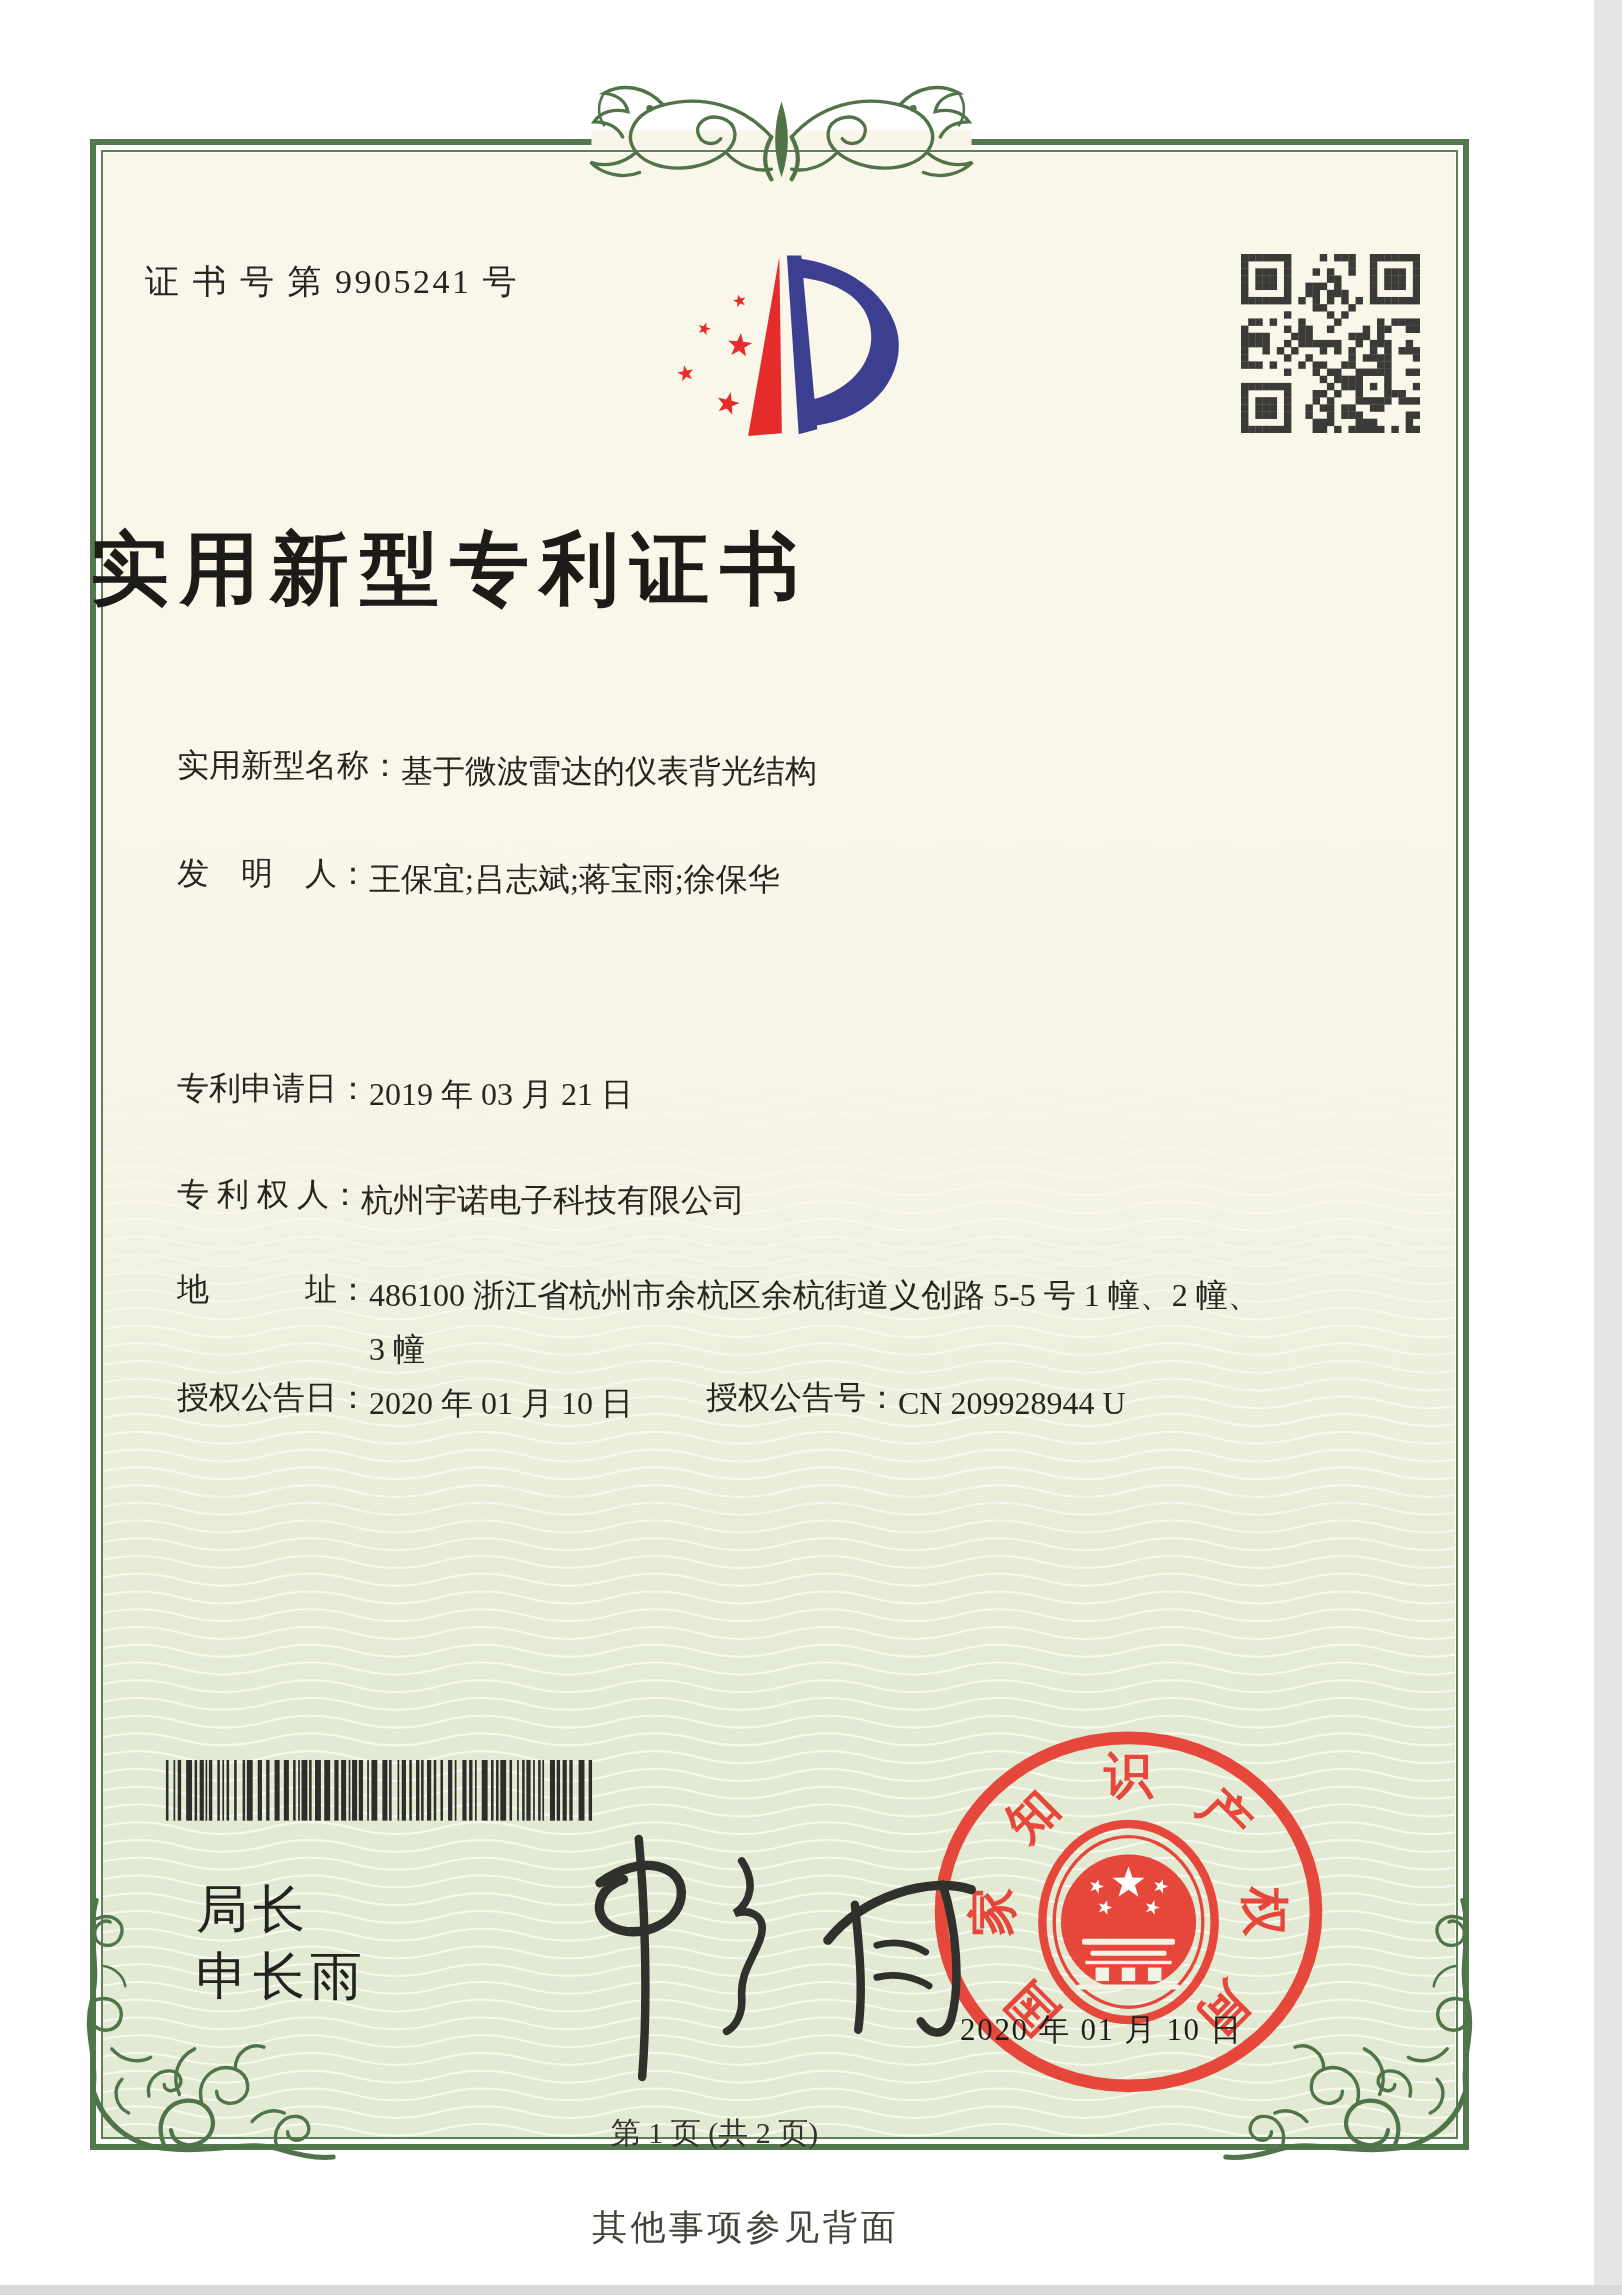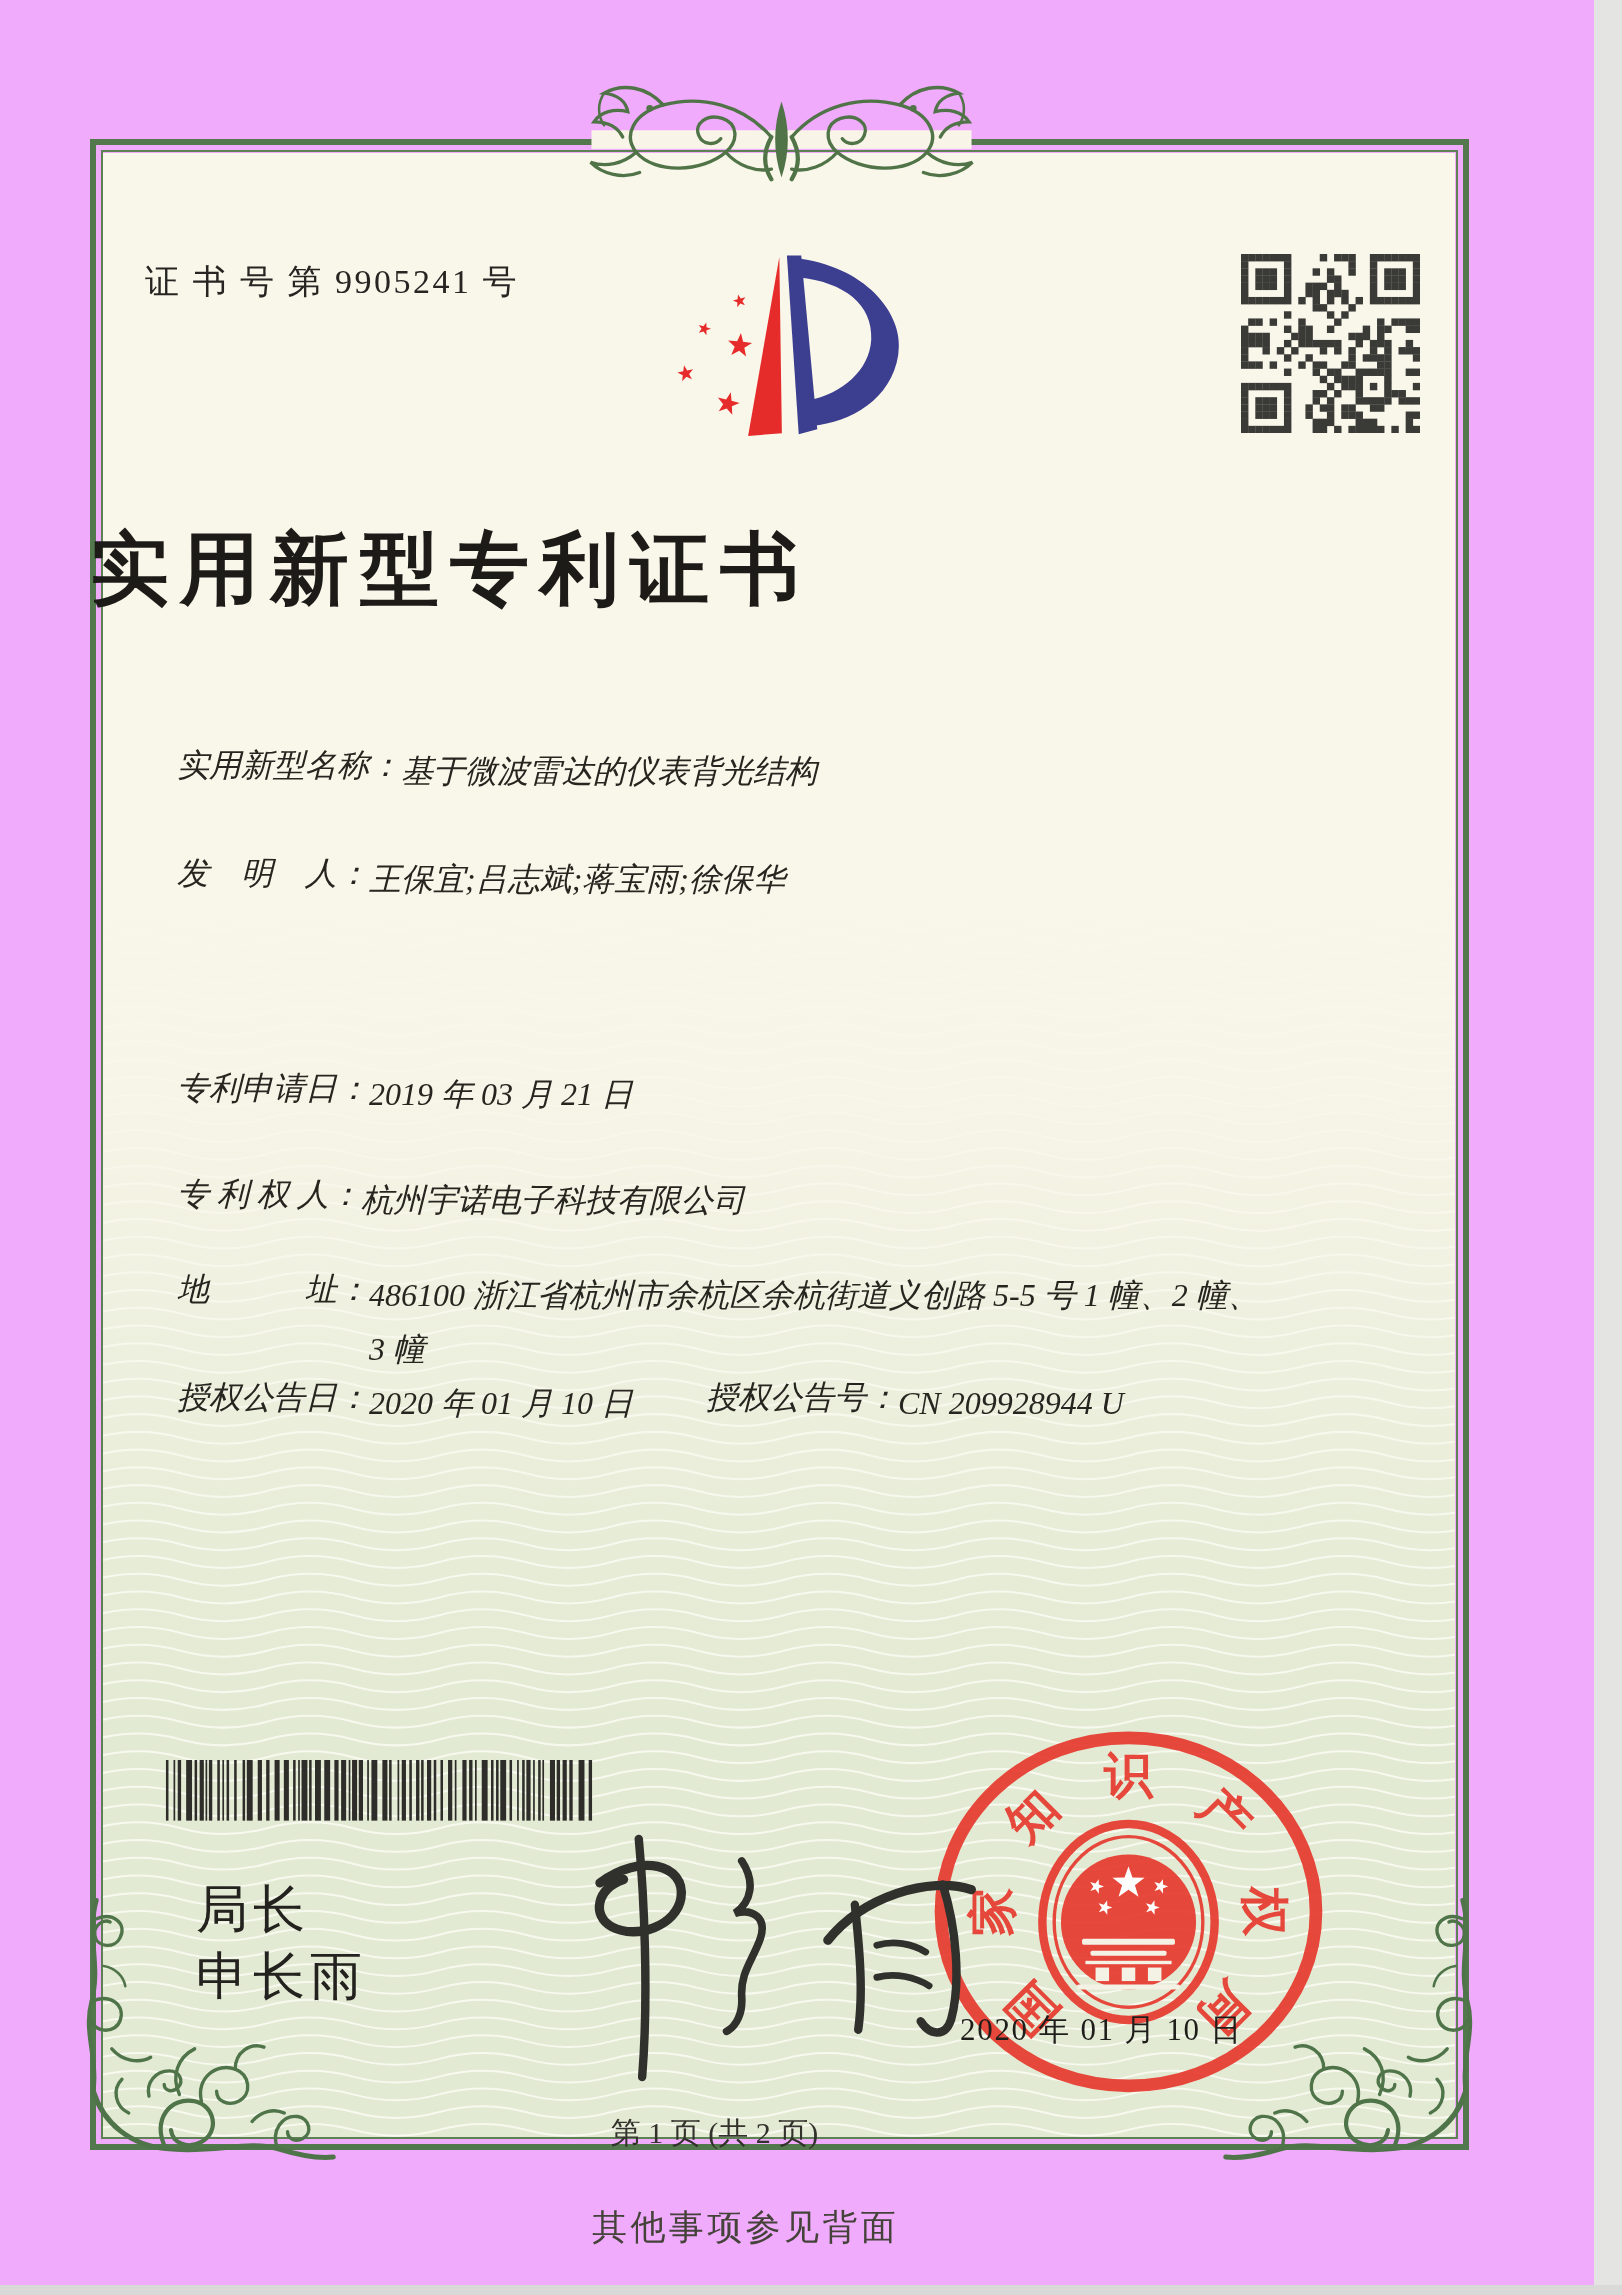--- a/index.html
+++ b/index.html
@@ -1,36 +1,36 @@
 <!DOCTYPE html>
 <html style="font-size:13.5px"><head>
 <meta charset="utf-8">
 <style>
   html,body{margin:0;padding:0;}
   body{width:1623px;height:2295px;position:relative;background:#e9e9e7;
        font-family:"Liberation Serif", serif;color:#222;}
-  .paper{position:absolute;left:0;top:0;width:1594px;height:2285px;background:#f0abfc;overflow:hidden;}
+  .paper{position:absolute;left:0;top:0;width:1594px;height:2285px;background:#ffffff;overflow:hidden;}
   .edge-right{position:absolute;left:1594px;top:0;width:29px;height:2295px;background:#e4e4e2;}
   .edge-bottom{position:absolute;left:0;top:2285px;width:1623px;height:10px;background:#d9dad8;}
 
   .frame-outer{position:absolute;left:90px;top:139px;width:1379px;height:2011px;
                border:6px solid #54784d;box-sizing:border-box;}
   .frame-inner{position:absolute;left:101px;top:150px;width:1357px;height:1989px;
                border:2.5px solid #5d8155;box-sizing:border-box;}
   .pattern{position:absolute;left:103px;top:153px;width:1352px;height:1984px;background:#e3ead3;}
   .pattern svg{position:absolute;left:0;top:0;}
   .pattern .fade{position:absolute;left:0;top:0;width:100%;height:100%;
       background:linear-gradient(180deg,#f9f6ea 0%,#f9f6ea 34%,rgba(249,246,234,.92) 46%,
                  rgba(249,246,234,.55) 58%,rgba(249,246,234,.18) 70%,rgba(249,246,234,0) 80%);}
 
   .certno{position:absolute;left:145px;top:259px;font-size:34px;letter-spacing:2.5px;color:#262522;}
   .title{position:absolute;left:90px;top:517px;width:1495px;text-align:left;
          font-size:79px;font-weight:700;letter-spacing:11px;color:#1c1b18;}
 
-  .frow{position:absolute;left:177px;font-size:32px;color:#27251f;white-space:nowrap;font-style:italic;}
+  .frow{position:absolute;left:177px;font-size:32px;color:#27251f;white-space:nowrap;}
   .flabel{display:inline-block;}
   .fvalue{display:inline-block;vertical-align:top;white-space:normal;line-height:54px;}
   .addrval{width:896px;}
   .pair2{margin-left:73px;}
 
   .paras{position:absolute;left:139px;top:1428px;width:1320px;font-size:35px;line-height:57px;
          color:#2b2a24;text-align:justify;}
   .paras p{margin:0;text-indent:71px;}
 
   .officer{position:absolute;left:196px;font-size:52px;color:#23221e;letter-spacing:5px;}

